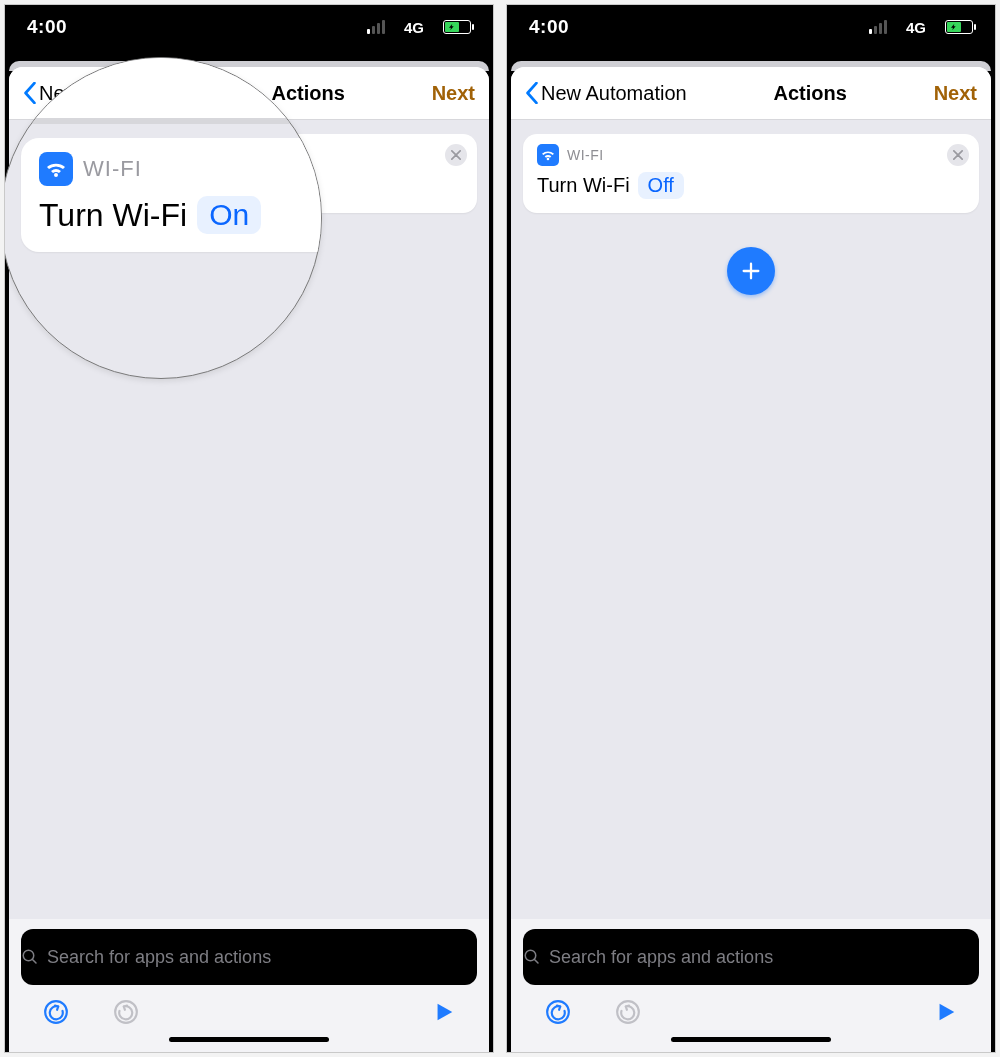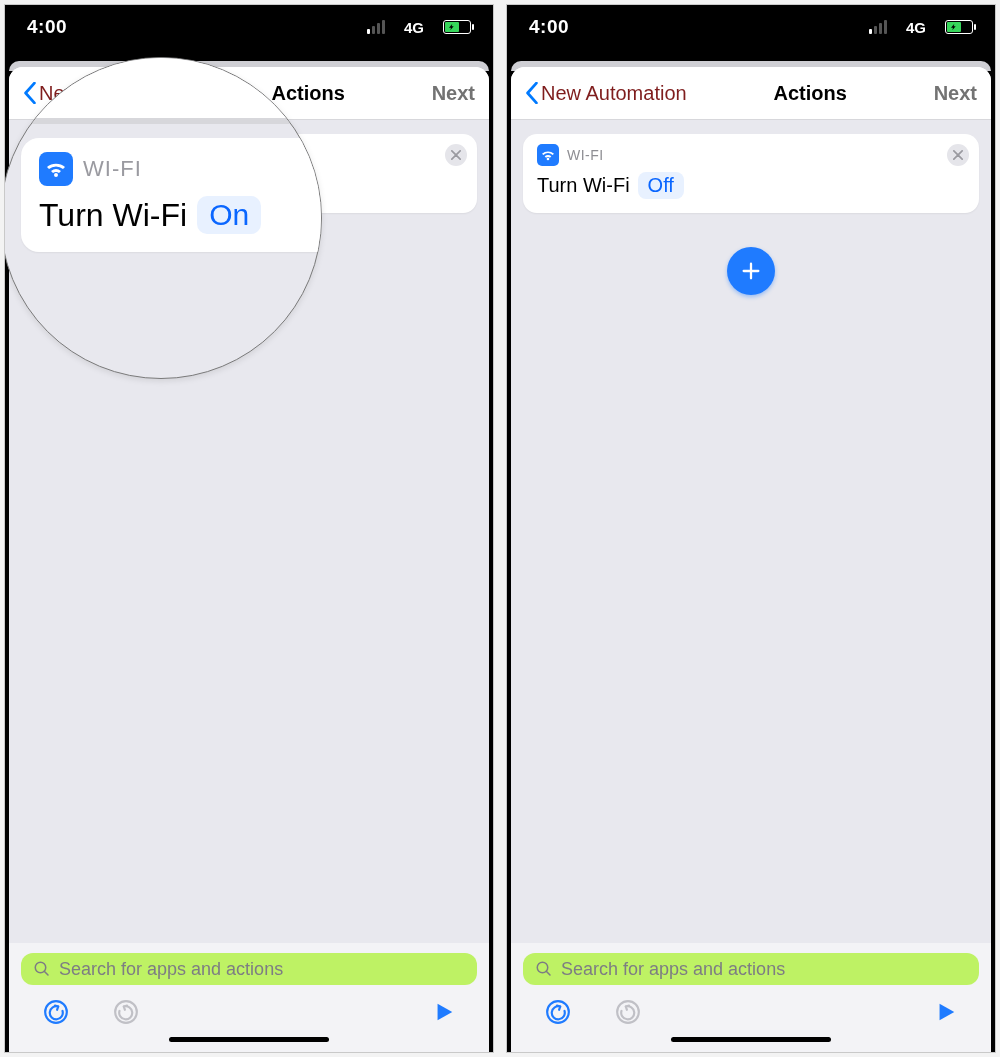--- a/index.html
+++ b/index.html
@@ -50,24 +50,24 @@
   .sheet-back { flex: 0 0 6px; background: #000; }
   .sheet-handle { height: 10px; background:#cfcfd4; border-radius: 14px 14px 0 0; margin: 0 4px; }
   .sheet {
     flex: 1; background: #fff; margin: 0 4px; border-radius: 14px 14px 0 0;
     display:flex; flex-direction:column; overflow:hidden; margin-top:-4px;
   }
   .nav {
     height: 52px; display:flex; align-items:center; justify-content:space-between;
     padding: 0 14px; background:#fff;
   }
-  .nav-back { display:flex; align-items:center; color:#7f1d1d; font-size:20px; gap:2px; }
+  .nav-back { display:flex; align-items:center; color:#000000; font-size:20px; gap:2px; }
   .nav-back svg{ width:14px; height:22px; }
   .nav-title { font-size:20px; font-weight:700; color:#000; }
-  .nav-next { color:#737373; font-size:20px; font-weight:600; }
+  .nav-next { color:#a16207; font-size:20px; font-weight:600; }
   .divider { height:1px; background:#d7d7db; }
 
   .workspace { flex:1; background:#e8e8ee; padding:14px 12px; position:relative; }
 
   .action-card {
     background:#fff; border-radius:14px; padding:10px 14px 14px 14px;
     box-shadow: 0 1px 2px rgba(0,0,0,.06);
     position:relative;
   }
   .card-head { display:flex; align-items:center; gap:8px; }
@@ -82,22 +82,22 @@
 
   .add-btn {
     width:48px; height:48px; border-radius:50%; background:#1f7bff;
     display:flex; align-items:center; justify-content:center; margin:34px auto 0;
     box-shadow: 0 2px 4px rgba(31,123,255,.4);
   }
   .add-btn svg{ width:22px; height:22px; }
 
   .bottom { background:#f3f3f6; padding:10px 12px 6px; }
   .search {
-    background:#bef264; border-radius:12px; height:32px; display:flex; align-items:center;
-    gap:8px; padding:0 12px; color:#7d7d83; font-size:18px;
+    background:#000000; border-radius:12px; height:56px; display:flex; align-items:center;
+    gap:8px; padding:0 0; color:#7d7d83; font-size:18px;
   }
   .search svg{ width:18px; height:18px; }
   .toolbar { display:flex; align-items:center; justify-content:space-between; padding:14px 22px 6px; }
   .tool-left{ display:flex; gap:44px; align-items:center;}
   .undo-icon, .redo-icon { width:26px; height:26px; }
   .home-ind { height:5px; width:160px; background:#000; border-radius:4px; margin:6px auto 4px; }
 
   
   .zoom-wrap {
     position:absolute;

